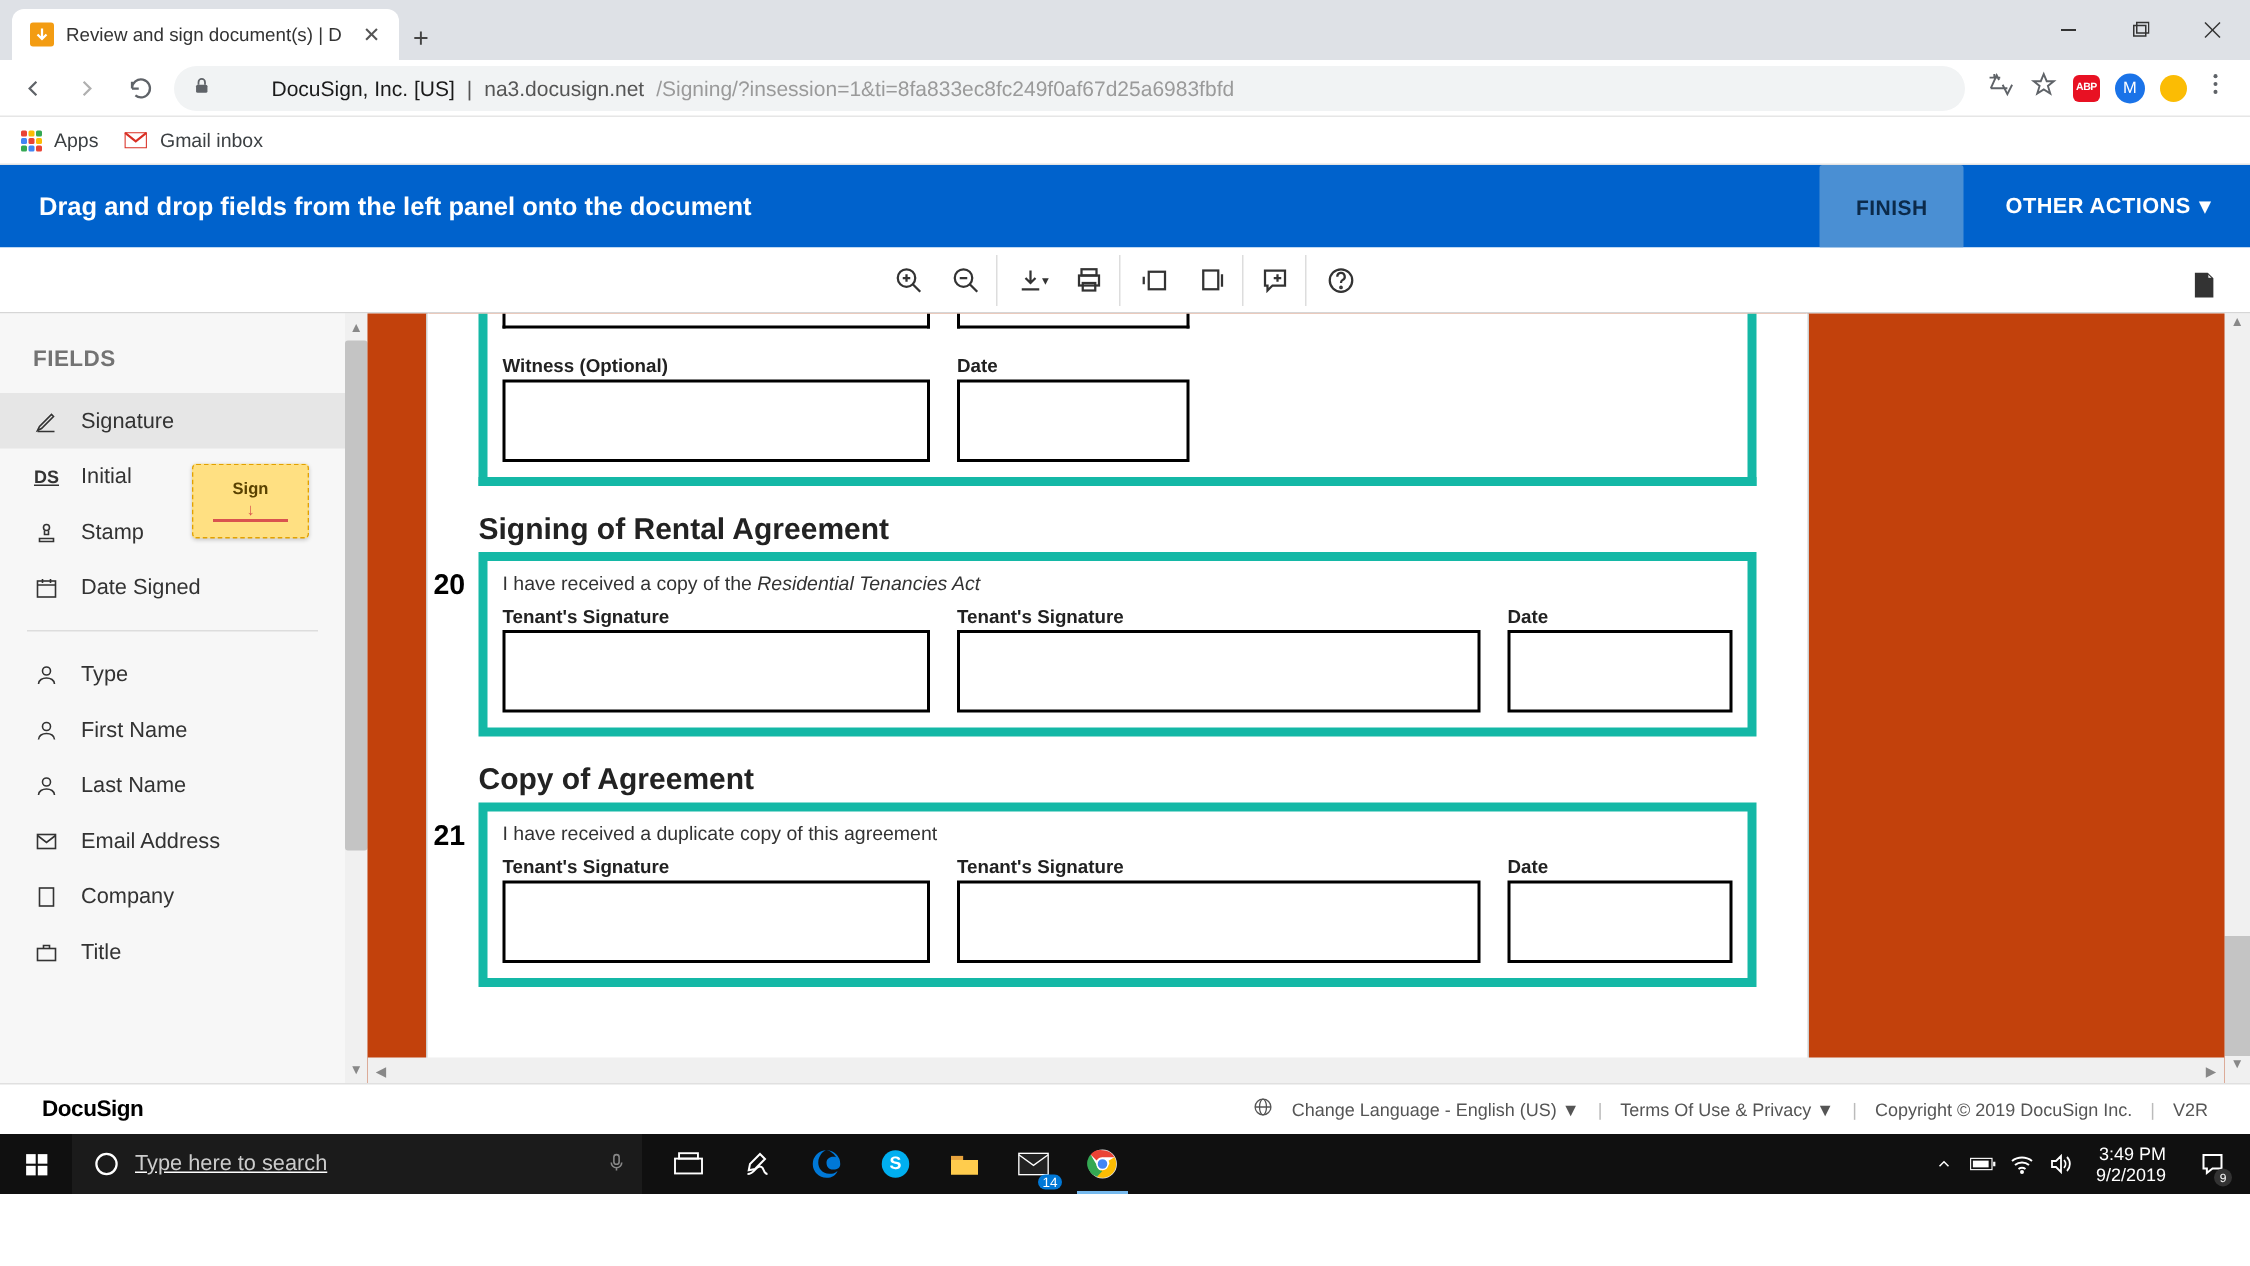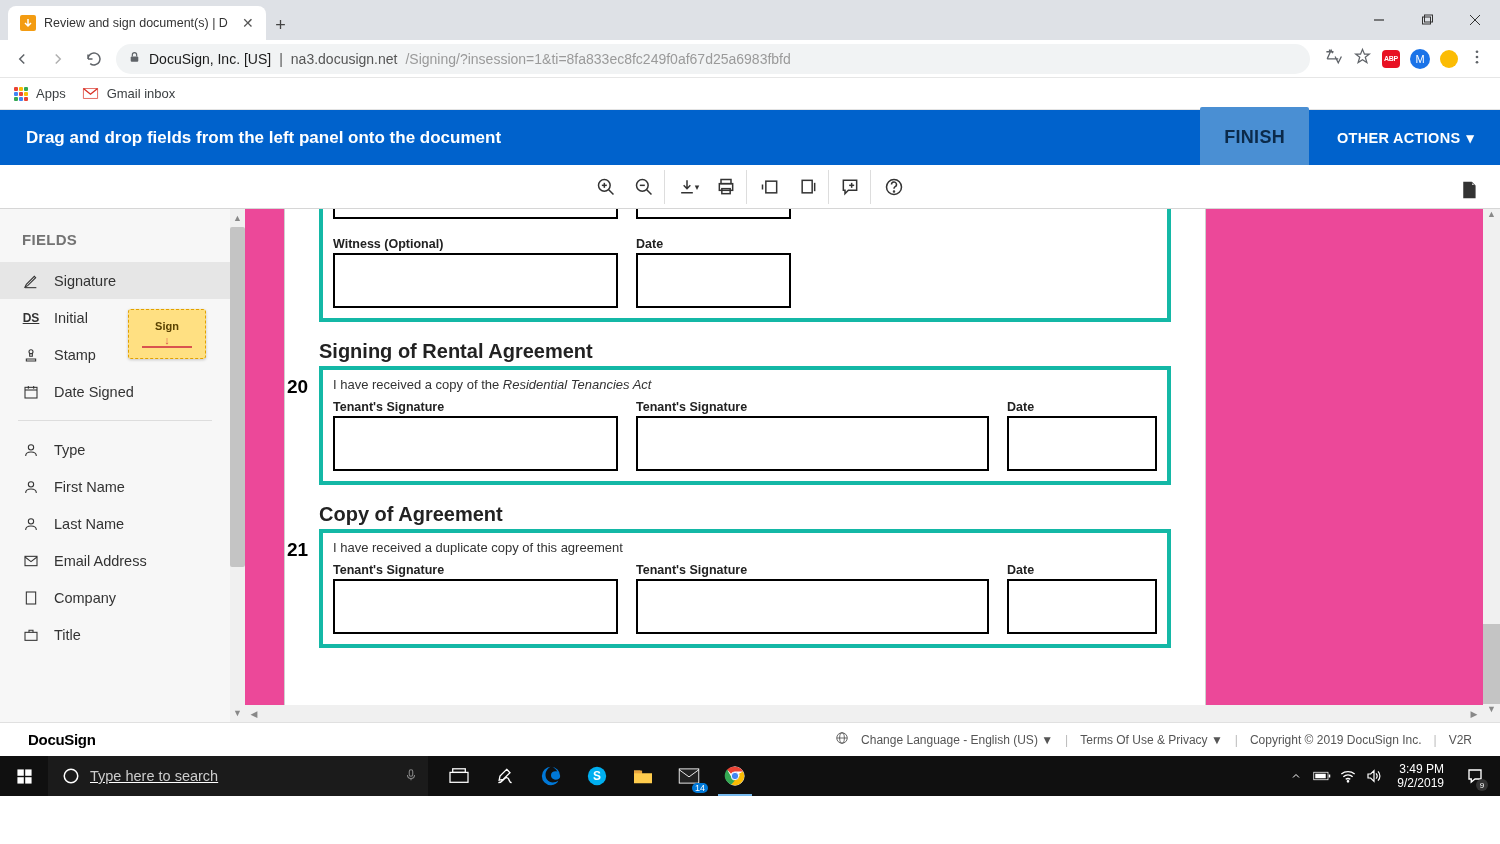--- a/index.html
+++ b/index.html
@@ -12,69 +12,69 @@
   .tab .close{color:#555;font-size:14px;margin-left:6px;}
   .newtab{width:30px;height:30px;display:flex;align-items:center;justify-content:center;color:#444;font-size:18px;}
   .winbtns{margin-left:auto;display:flex;gap:2px;padding-right:2px;}
   .winbtn{width:46px;height:40px;display:flex;align-items:center;justify-content:center;color:#333;}
   .winbtn svg{width:12px;height:12px;}
   .addrbar{height:38px;background:#fff;display:flex;align-items:center;padding:0 8px;gap:8px;border-bottom:1px solid #e6e6e6;}
   .addrbar .ib{width:28px;height:28px;display:flex;align-items:center;justify-content:center;color:#5f6368;border-radius:50%;}
   .addrbar .ib.disabled{color:#b0b0b0;}
   .omnibox{flex:1;height:30px;background:#f1f3f4;border-radius:15px;display:flex;align-items:center;padding:0 12px;gap:8px;font-size:14px;}
   .omnibox .lock{color:#1a8e3a;}
-  .omnibox .pub{color:#1a1a1a;}
+  .omnibox .pub{color:#1a1a1a;margin-left:32px;}
   .omnibox .host{color:#555;}
   .omnibox .path{color:#9a9a9a;}
   .extbtns{display:flex;align-items:center;gap:10px;padding:0 6px;}
   .ext-abp{width:18px;height:18px;background:#e81123;border-radius:4px;color:#fff;font-size:7px;font-weight:bold;display:flex;align-items:center;justify-content:center;letter-spacing:-0.3px;}
   .ext-m{width:20px;height:20px;background:#1a73e8;border-radius:50%;color:#fff;font-size:11px;font-weight:500;display:flex;align-items:center;justify-content:center;}
   .ext-y{width:18px;height:18px;background:#fbbc04;border-radius:50%;}
   .bookmarks{height:32px;background:#fff;display:flex;align-items:center;padding:0 14px;gap:16px;border-bottom:1px solid #e3e3e3;font-size:13px;color:#3c4043;}
   .bookmarks .grid-icon{display:grid;grid-template:repeat(3,4px)/repeat(3,4px);gap:1px;}
   .bookmarks .grid-icon span{width:4px;height:4px;border-radius:1px;}
   .bookmarks .grid-icon span:nth-child(1){background:#ea4335;}
   .bookmarks .grid-icon span:nth-child(2){background:#fbbc04;}
   .bookmarks .grid-icon span:nth-child(3){background:#34a853;}
   .bookmarks .grid-icon span:nth-child(4){background:#4285f4;}
   .bookmarks .grid-icon span:nth-child(5){background:#ea4335;}
   .bookmarks .grid-icon span:nth-child(6){background:#fbbc04;}
   .bookmarks .grid-icon span:nth-child(7){background:#34a853;}
   .bookmarks .grid-icon span:nth-child(8){background:#4285f4;}
   .bookmarks .grid-icon span:nth-child(9){background:#ea4335;}
   
   .ds-bluebar{height:55px;background:#0062cc;color:#fff;display:flex;align-items:center;padding:0 26px;font-size:17px;font-weight:600;}
-  .finish{margin-left:auto;background:#4a8fd3;color:#0b2a4a;font-weight:700;padding:20px 24px;font-size:18px;letter-spacing:0.3px;border-radius:2px;}
+  .finish{margin-left:auto;background:#4a8fd3;color:#0b2a4a;font-weight:700;padding:20px 24px;font-size:14px;letter-spacing:0.3px;border-radius:2px;}
   .otheractions{margin-left:28px;font-size:14.5px;font-weight:700;letter-spacing:0.3px;display:flex;align-items:center;gap:6px;}
   
   .ds-toolbar{height:44px;background:#fff;border-bottom:1px solid #d6d6d6;display:flex;align-items:center;justify-content:center;position:relative;}
   .ds-toolbar .toolgroup{display:flex;align-items:center;gap:2px;}
   .ds-toolbar .tb{width:38px;height:34px;display:flex;align-items:center;justify-content:center;color:#333;}
   .ds-toolbar .tb svg{width:20px;height:20px;stroke:#333;fill:none;stroke-width:1.8;}
   .ds-toolbar .tb.sep{border-right:1px solid #ddd;padding-right:4px;margin-right:2px;}
   .ds-toolbar .right{position:absolute;right:12px;top:8px;}
   
   .ds-main{height:513px;background:#e7e7e7;position:relative;display:flex;}
   .ds-left{width:230px;background:#f7f7f7;overflow:hidden;position:relative;}
   .fields-head{padding:22px 22px 14px;font-size:15px;font-weight:700;color:#737373;letter-spacing:0.3px;}
   .fld{height:37px;display:flex;align-items:center;gap:14px;padding:0 22px;font-size:14.5px;color:#333;cursor:pointer;}
   .fld.sel{background:#e6e6e6;}
   .fld .fi{width:18px;height:18px;display:flex;align-items:center;justify-content:center;color:#333;}
   .fld .fi svg{stroke:#333;fill:none;stroke-width:1.6;}
   .left-div{height:1px;background:#ddd;margin:10px 18px;}
   .ds-scroll{width:15px;background:#f0f0f0;display:flex;flex-direction:column;}
   .ds-scroll .arr{height:18px;display:flex;align-items:center;justify-content:center;color:#888;font-size:9px;}
   .ds-scroll .thumb{width:15px;background:#c4c4c4;border-radius:2px;}
-  .ds-canvas{flex:1;background:#ec4899;overflow:hidden;position:relative;}
+  .ds-canvas{flex:1;background:#c2410c;overflow:hidden;position:relative;}
   .page{position:absolute;left:40px;top:-40px;width:920px;background:#fff;box-shadow:0 0 0 1px #cfcfcf;padding:40px 34px;}
   .hscroll{position:absolute;bottom:0;left:0;right:0;height:17px;background:#f0f0f0;display:flex;align-items:center;}
   .hscroll .arr{width:18px;text-align:center;color:#888;font-size:9px;}
   .rscroll{width:17px;background:#f0f0f0;display:flex;flex-direction:column;}
   
-  .form-outer{border:4px solid #14b8a6;margin-bottom:18px;position:relative;}
+  .form-outer{border:6px solid #14b8a6;margin-bottom:18px;position:relative;}
   .sect-num{position:absolute;left:-36px;top:6px;font-size:19px;font-weight:700;}
   .sect-title{font-size:20px;font-weight:700;margin:8px 0 3px 0;color:#222;}
   .form-row{display:flex;gap:18px;padding:8px 10px 10px;}
   .col{flex:1;}
   .col.sm{flex:0 0 150px;}
   .lbl{font-size:12.5px;font-weight:700;color:#222;margin-bottom:2px;}
   .box{border:2px solid #000;height:55px;}
   .desc{font-size:13px;color:#333;padding:7px 10px 0 10px;}
   .desc em{font-style:italic;}
   .sign-tag{position:absolute;width:78px;height:50px;background:#ffe082;border:1px dashed #e2a100;border-radius:3px;top:100px;left:128px;z-index:40;display:flex;flex-direction:column;align-items:center;justify-content:center;gap:2px;font-size:11px;color:#5a4200;font-weight:600;box-shadow:0 1px 3px rgba(0,0,0,.2);}

